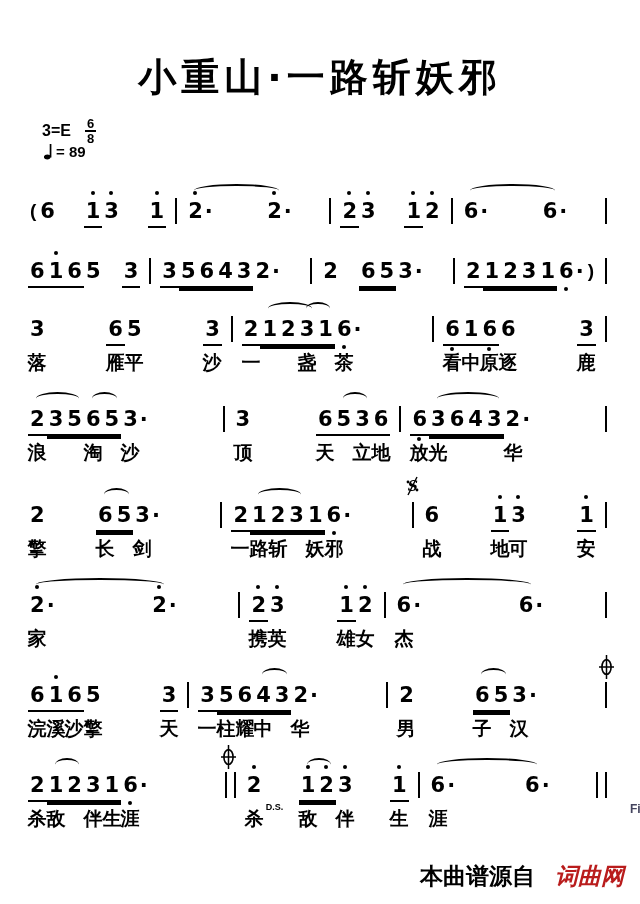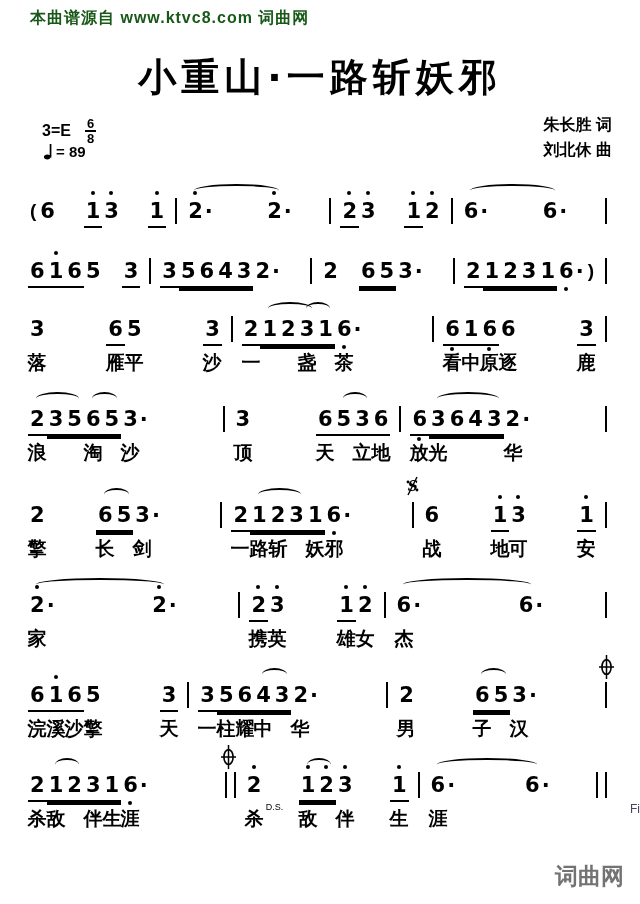--- a/index.html
+++ b/index.html
@@ -28,36 +28,31 @@
   .odot.lo{bottom:-7px;}
   .bar{width:2px;background:#000;height:26px;margin:0 9px;position:relative;flex:0 0 auto;}
   .dbar{width:7px;height:26px;margin:0 9px;position:relative;flex:0 0 auto;
         border-left:2px solid #000;border-right:2px solid #000;background:transparent;}
   .gap{flex:1 1 22px;}
   .gapW{flex:1.8 1 42px;}
   .ptxt{font-size:19px;font-weight:700;line-height:26px;padding:0 2px;flex:0 0 auto;}
   .arc{position:absolute;height:11px;border-top:2px solid #000;border-radius:100% 100% 0 0;top:2px;}
   .lyric{position:absolute;top:50px;transform:translateX(-50%);font-size:19px;font-weight:700;white-space:nowrap;}
   .markwrap{position:absolute;top:-27px;left:-6px;}
-  .submark{position:absolute;top:30px;font-weight:400;white-space:nowrap;padding-left:48px;}
+  .submark{position:absolute;top:30px;font-weight:700;white-space:nowrap;padding-left:48px;}
   .sub-ds{font-size:9px;left:-9px;}
   .sub-fine{font-size:12px;left:-16px;color:#44445e;}
   .footer{position:absolute;right:16px;bottom:12px;display:flex;gap:20px;align-items:baseline;
           font-size:23px;font-weight:700;}
 </style>
 </head>
 <body>
 
 <div class="page">
-  <div class="src-header" style="color: rgb(24, 88, 24);">本曲谱源自 www.ktvc8.com 词曲网</div>
   <h1 class="song-title">小重山·一路斩妖邪</h1>
-  <div class="credits">
-    <div>朱长胜 词</div>
-    <div>刘北休 曲</div>
-  </div>
   <div class="keysig">
     <span>3=E</span>
     <span class="meter">
       <span class="mu">6</span>
       <span class="ml">8</span>
     </span>
   </div>
   <div class="tempo">
     <svg width="9" height="18" viewBox="0 0 9 18">
       <ellipse cx="3.2" cy="15" rx="3.3" ry="2.4" fill="#000"></ellipse>
@@ -658,15 +653,16 @@
         <span class="lyric" style="left: 84px;">生</span>
         <span class="lyric" style="left: 102px;">涯</span>
         <span class="lyric" style="left: 226px;">杀</span>
         <span class="lyric" style="left: 280px;">敌</span>
         <span class="lyric" style="left: 317px;">伴</span>
         <span class="lyric" style="left: 371px;">生</span>
         <span class="lyric" style="left: 410px;">涯</span>
       </div>
     </div>
   <div class="footer">
-    <span style="color: #737373;">词曲网</span>
+    <span>本曲谱源自</span>
+    <span style="color: #b91c1c; font-style: italic;">词曲网</span>
   </div>
 </div>
 
 </body></html>

